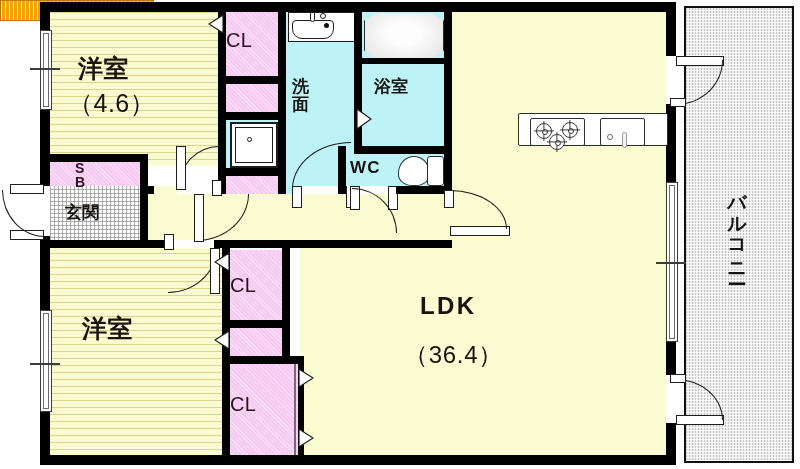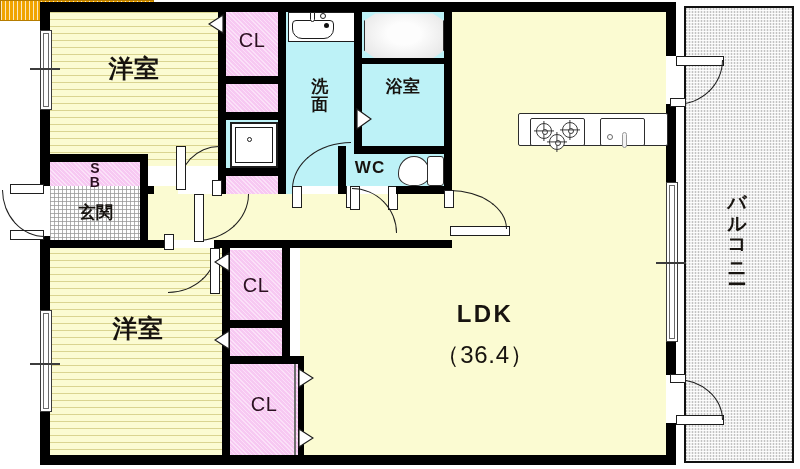--- a/index.html
+++ b/index.html
@@ -34,21 +34,21 @@
       repeating-linear-gradient(90deg, rgba(150,150,150,.75) 0 1px, rgba(0,0,0,0) 1px 4px);
   }
   .fl-white{background:#ffffff;}
 
   
   .wall{background:#000000;}
   .thinline{background:#6f6f6f;}
 
   
   .lbl{position:absolute;color:#17130f;white-space:nowrap;line-height:1.08;
-       text-align:center;letter-spacing:.02em;}
+       text-align:left;letter-spacing:.02em;}
   .lbl-jp{font-family:"DejaVu Sans","Liberation Sans",sans-serif;font-weight:700;}
   .lbl-room-name{font-size:25px;font-weight:700;}
   .lbl-room-size{font-size:25px;font-weight:400;
        font-family:"Liberation Sans","DejaVu Sans",sans-serif;}
   .lbl-ldk{font-size:24px;font-weight:700;letter-spacing:.10em;
        font-family:"Liberation Sans","DejaVu Sans",sans-serif;}
   .lbl-ldk-size{font-size:24px;font-weight:400;letter-spacing:.03em;
        font-family:"Liberation Sans","DejaVu Sans",sans-serif;}
   .lbl-cl{font-size:20px;font-weight:400;color:#2b1020;
        font-family:"Liberation Sans","DejaVu Sans",sans-serif;}
@@ -180,20 +180,21 @@
 
   <div class="abs wall" style="left:218px;top:120px;width:8px;height:48px;"></div>
   <div class="abs wall" style="left:278px;top:120px;width:8px;height:48px;"></div>
 
   <div class="abs fl-closet" style="left:226px;top:176px;width:52px;height:18px;"></div>
   <div class="abs wall" style="left:218px;top:168px;width:68px;height:8px;"></div>
   <div class="abs wall" style="left:218px;top:176px;width:8px;height:18px;"></div>
   <div class="abs wall" style="left:278px;top:176px;width:8px;height:18px;"></div>
 
   <div class="lbl lbl-jp lbl-room-name" style="left:78px;top:55px;width:112px;">洋室</div>
+  <div class="lbl lbl-room-size" style="left:68px;top:90px;width:132px;">（4.6）</div>
 
   <div class="win" style="left:40px;top:30px;width:10px;height:78px;"></div>
   <div class="win-in" style="left:43px;top:33px;width:4px;height:72px;"></div>
   <div class="win-tick" style="left:30px;top:68px;width:30px;height:1.5px;"></div>
 
   <div class="abs fl-water" style="left:286px;top:12px;width:68px;height:182px;"></div>
   <div class="lbl lbl-sm-jp" style="left:292px;top:78px;width:56px;"><span>洗</span><br><span>面</span></div>
 
   <div class="vanity" style="left:288px;top:12px;width:66px;height:28px;"></div>
   <div class="vanity-basin" style="left:292px;top:20px;width:40px;height:17px;"></div>
@@ -293,21 +294,21 @@
         <polygon points="1,1 1,19 15,10" fill="#fff" stroke="#1c1c1c" stroke-width="1.2"></polygon>
       </svg>
   </div>
   <div class="tri-out" style="left:298px;top:428px;">
     <svg width="16" height="20" viewBox="0 0 16 20">
         <polygon points="1,1 1,19 15,10" fill="#fff" stroke="#1c1c1c" stroke-width="1.2"></polygon>
       </svg>
   </div>
   <div class="abs thinline" style="left:294px;top:364px;width:1.5px;height:91px;"></div>
 
-  <div class="lbl lbl-ldk" style="left:420px;top:301px;width:130px;">LDK</div>
+  <div class="lbl lbl-ldk" style="left:420px;top:293px;width:130px;">LDK</div>
   <div class="lbl lbl-ldk-size" style="left:404px;top:342px;width:162px;">（36.4）</div>
 
   <div class="fix fix-box" style="left:518px;top:113px;width:150px;height:33px;"></div>
   <div class="fix fix-box" style="left:530px;top:118px;width:55px;height:28px;"></div>
   <div class="burner" style="left:536px;top:123px;width:14px;height:14px;">
       <i></i>
     </div>
   <div class="burner" style="left:562px;top:122px;width:14px;height:14px;">
       <i></i>
     </div>

